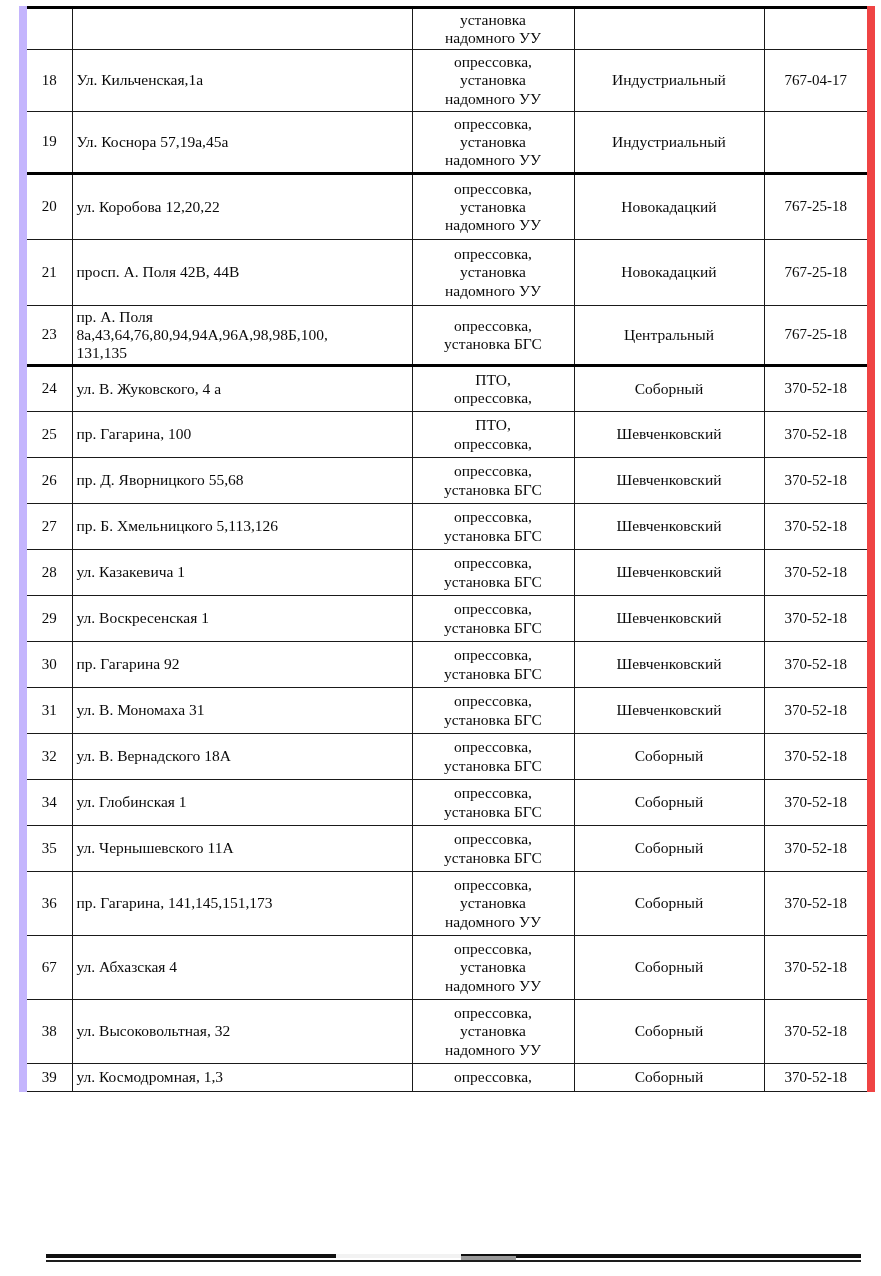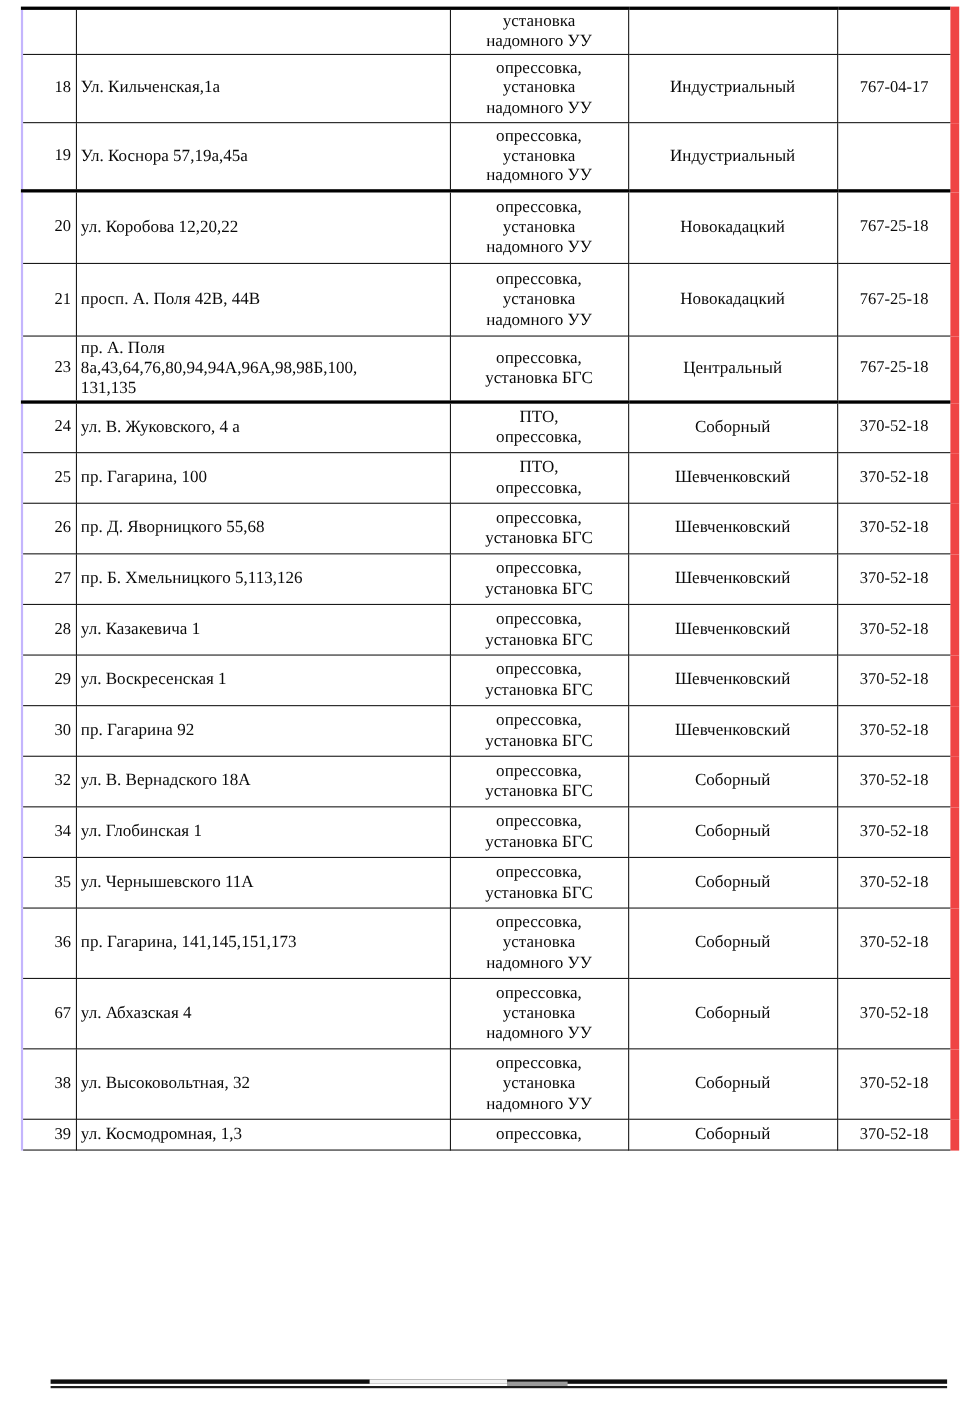--- a/index.html
+++ b/index.html
@@ -41,21 +41,21 @@
   table.reg col.c-tel  { width: 107px; }
 
   table.reg td {
     border: 1px solid #1a1a1a;
     padding: 0 4px;
     vertical-align: middle;
     background: #fff;
   }
 
   
-  table.reg td.edge-l { border-left: 2px solid #c4b5fd; text-align: right; }
+  table.reg td.edge-l { border-left: 8px solid #c4b5fd; }
   table.reg td.edge-r { border-right: 8px solid #ef4444; }
   table.reg tr.edge-top  > td { border-top: 3px solid #000; }
   table.reg tr.blk-end   > td { border-bottom: 3px solid #000; }
 
   td.num {
     text-align: center;
     font-size: 15px;
   }
   td.addr {
     text-align: left;
@@ -208,20 +208,27 @@
           <td class="tel edge-r">370-52-18</td>
         </tr>
         <tr style="height: 46px;">
           <td class="num edge-l">30</td>
           <td class="addr">пр. Гагарина 92</td>
           <td class="work">опрессовка,<br>установка БГС</td>
           <td class="dist">Шевченковский</td>
           <td class="tel edge-r">370-52-18</td>
         </tr>
         <tr style="height: 46px;">
+          <td class="num edge-l">31</td>
+          <td class="addr">ул. В. Мономаха 31</td>
+          <td class="work">опрессовка,<br>установка БГС</td>
+          <td class="dist">Шевченковский</td>
+          <td class="tel edge-r">370-52-18</td>
+        </tr>
+        <tr style="height: 46px;">
           <td class="num edge-l va-bot">32</td>
           <td class="addr va-top">ул. В. Вернадского 18А</td>
           <td class="work">опрессовка,<br>установка БГС</td>
           <td class="dist">Соборный</td>
           <td class="tel edge-r">370-52-18</td>
         </tr>
         <tr style="height: 46px;">
           <td class="num edge-l va-bot">34</td>
           <td class="addr va-top">ул. Глобинская 1</td>
           <td class="work">опрессовка,<br>установка БГС</td>

